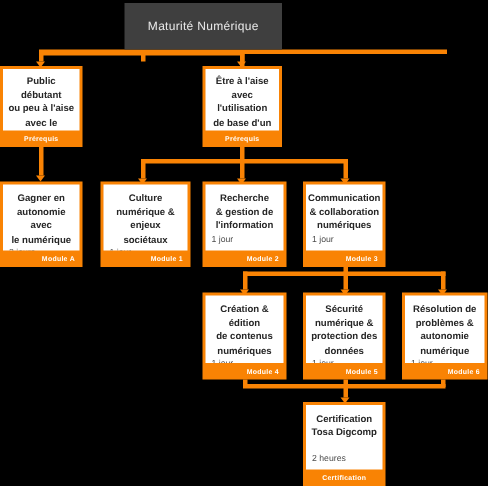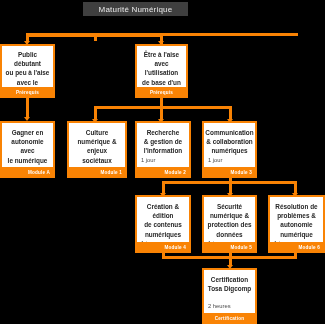--- a/index.html
+++ b/index.html
@@ -115,21 +115,21 @@
   <div class="conn" style="left:26px; top:33px; width:272px; height:0px;"></div>
 
   <div class="conn" style="left:26px; top:34px; width:134px; height:3px;"></div>
   <div class="conn" style="left:160px; top:34px; width:0px; height:3px;"></div>
   <div class="conn" style="left:26px; top:34px; width:3px; height:7px;"></div>
   <div class="conn" style="left:94px; top:34px; width:3px; height:7px;"></div>
   <div class="arrow" style="left:23.5px; top:41px;"></div>
   <div class="arrow" style="left:157.5px; top:41px;"></div>
   <div class="conn" style="left:160px; top:34px; width:3px; height:7px;"></div>
 
-  <div class="root-box" style="left:83px; top:2px; width:105px; height:14px;">
+  <div class="root-box" style="left:83px; top:2px; width:105px; height:31px;">
     <span>Maturité Numérique</span>
   </div>
 
   <div class="node badge-center" style="left:0px; top:44px; width:55px; height:54px;">
     <div class="body">
       <div class="title">
         <span>
           <span>Public débutant</span><br>
           <span>ou peu à l'aise</span><br>
           <span>avec le numérique</span>

